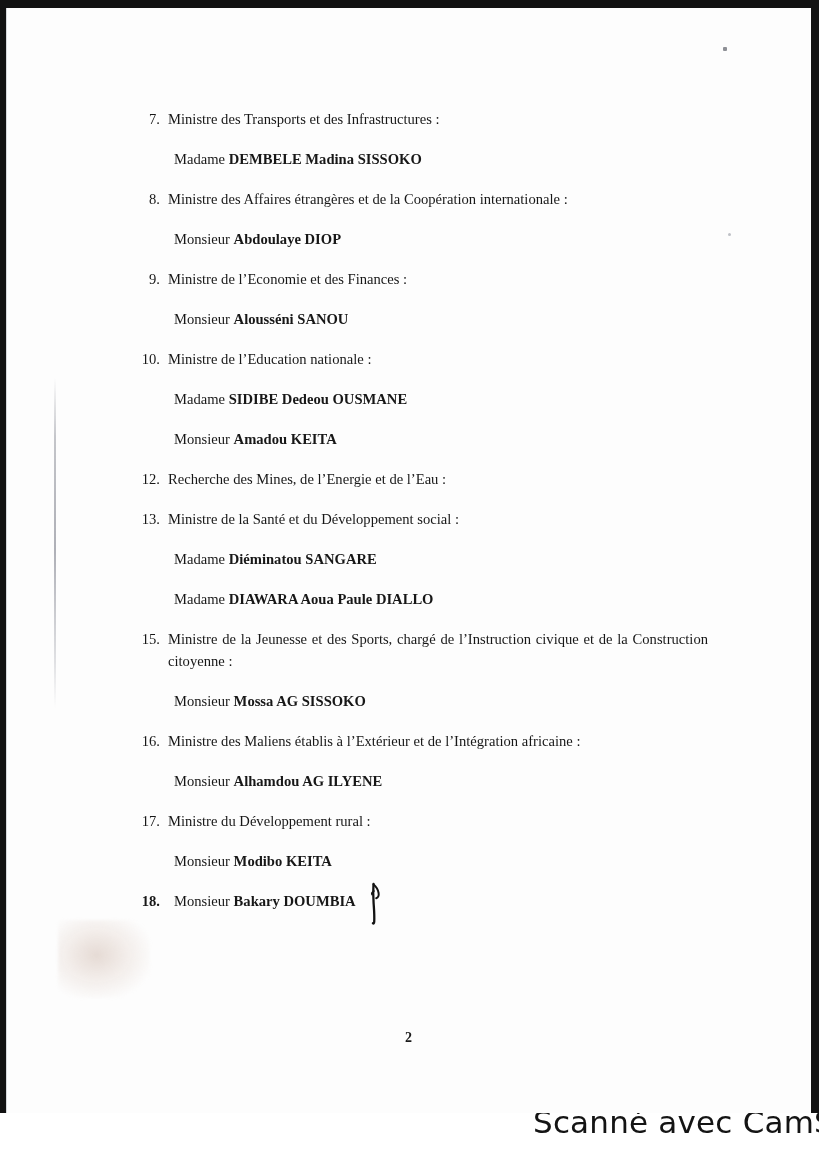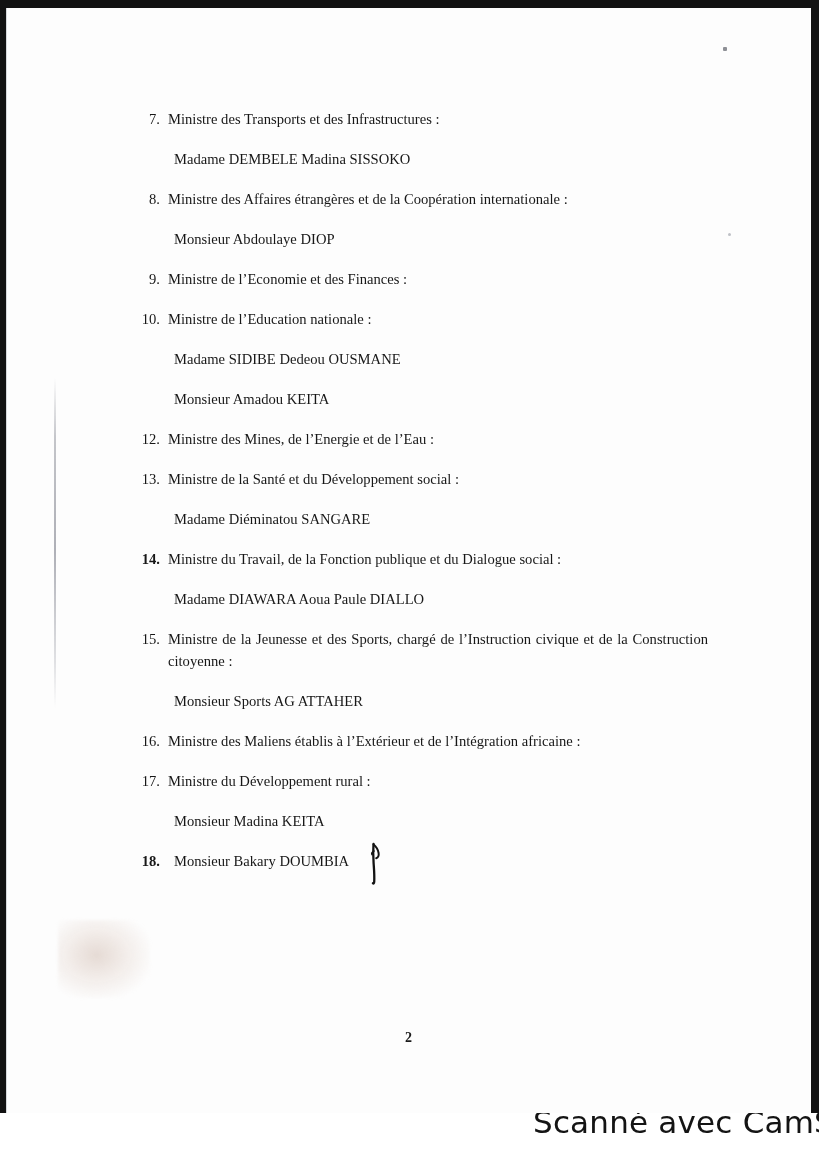--- a/index.html
+++ b/index.html
@@ -117,21 +117,21 @@
   .num.bold { font-weight: bold; }
 
   
   .name-line {
     padding-left: 36px;
     font-size: 14.6px;
     line-height: 22px;
     margin-bottom: 18px;
     white-space: nowrap;
   }
-  .name-line .holder-name { font-weight: normal; }
+  .name-line .holder-name { font-weight: bold; }
 
   .name-line-wrap { position: relative; }
 
   
   #ink-mark {
     position: absolute;
     left: 228px;
     top: -11px;
     width: 22px;
     height: 46px;
@@ -204,20 +204,24 @@
         <div class="name-line">
           <span>Monsieur</span>
           <span class="holder-name">Abdoulaye DIOP</span>
         </div>
       </div>
 
       <div class="entry">
         <div class="ministry-line single">
           <span class="num">9.</span><span>Ministre de l’Economie et des Finances :</span>
         </div>
+        <div class="name-line">
+          <span>Monsieur</span>
+          <span class="holder-name">Alousséni SANOU</span>
+        </div>
       </div>
 
       <div class="entry">
         <div class="ministry-line single">
           <span class="num">10.</span><span>Ministre de l’Education nationale :</span>
         </div>
         <div class="name-line">
           <span>Madame</span>
           <span class="holder-name">SIDIBE Dedeou OUSMANE</span>
         </div>
@@ -225,67 +229,68 @@
 
       <div class="entry">
         <div class="name-line">
           <span>Monsieur</span>
           <span class="holder-name">Amadou KEITA</span>
         </div>
       </div>
 
       <div class="entry">
         <div class="ministry-line single">
-          <span class="num">12.</span><span>Ministre des Mines, de l’Energie et de l’Eau :</span>
+          <span class="num">12.</span><span>Recherche des Mines, de l’Energie et de l’Eau :</span>
         </div>
       </div>
 
       <div class="entry">
         <div class="ministry-line single">
           <span class="num">13.</span><span>Ministre de la Santé et du Développement social :</span>
         </div>
         <div class="name-line">
           <span>Madame</span>
           <span class="holder-name">Diéminatou SANGARE</span>
         </div>
       </div>
 
       <div class="entry">
-        <div class="ministry-line single">
-          <span class="num bold">14.</span><span>Ministre du Travail, de la Fonction publique et du Dialogue social :</span>
-        </div>
         <div class="name-line">
           <span>Madame</span>
           <span class="holder-name">DIAWARA Aoua Paule DIALLO</span>
         </div>
       </div>
 
       <div class="entry">
         <div class="ministry-line">
           <span class="num">15.</span><span>Ministre de la Jeunesse et des Sports, chargé de l’Instruction civique et de la Construction citoyenne :</span>
         </div>
         <div class="name-line">
           <span>Monsieur</span>
-          <span class="holder-name">Sports AG ATTAHER</span>
+          <span class="holder-name">Mossa AG SISSOKO</span>
         </div>
       </div>
 
       <div class="entry">
         <div class="ministry-line single">
           <span class="num">16.</span><span>Ministre des Maliens établis à l’Extérieur et de l’Intégration africaine :</span>
         </div>
+        <div class="name-line">
+          <span>Monsieur</span>
+          <span class="holder-name">Alhamdou AG ILYENE</span>
+        </div>
       </div>
 
       <div class="entry">
         <div class="ministry-line single">
           <span class="num">17.</span><span>Ministre du Développement rural :</span>
         </div>
         <div class="name-line">
           <span>Monsieur</span>
-          <span class="holder-name">Madina KEITA</span>
+          <span class="holder-name">Modibo KEITA</span>
         </div>
       </div>
 
       <div class="entry">
         <div class="ministry-line single">
           <span class="num bold">18.</span>
         </div>
         <div class="name-line-wrap">
           <div class="name-line">
             <span>Monsieur</span>

